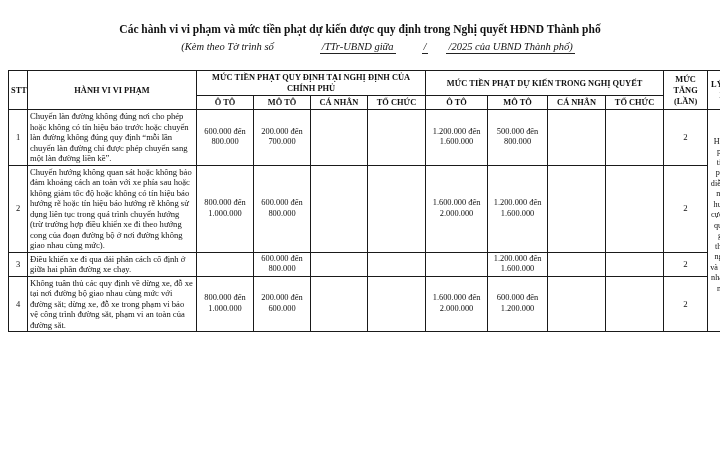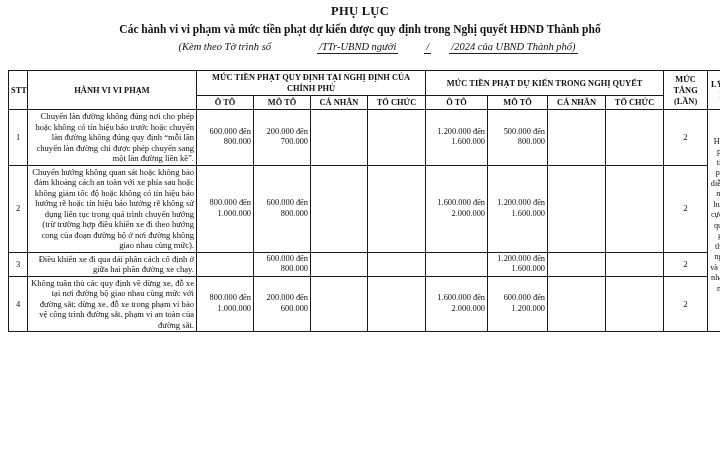--- a/index.html
+++ b/index.html
@@ -29,21 +29,21 @@
   .doc-title {
     font-size: 12.5px;
     font-weight: bold;
     letter-spacing: 0.3px;
     line-height: 16px;
   }
   .doc-subtitle {
     font-size: 11.5px;
     font-weight: bold;
     line-height: 16px;
-    margin-top: 2px;
+    margin-top: 18px;
     padding: 0 40px;
   }
   .doc-ref {
     font-size: 10.5px;
     font-style: italic;
     line-height: 15px;
     margin-top: 2px;
   }
   .doc-ref .ref-pre { padding-right: 46px; margin-left: 36px; }
   .doc-ref .ref-underlined {
@@ -82,27 +82,27 @@
   }
   th.h-group { font-size: 8.6px; }
   th.h-stt, th.h-act { font-size: 9px; }
   th.h-small { font-size: 8.4px; }
 
   td.c-stt {
     text-align: center;
     font-size: 8.5px;
   }
   td.c-act {
-    text-align: right;
+    text-align: left;
     font-size: 8.6px;
     line-height: 11.4px;
     padding: 3px 3px 3px 4px;
   }
   td.c-money {
-    text-align: right;
+    text-align: center;
     font-size: 8.4px;
     line-height: 11px;
   }
   td.c-mult {
     text-align: center;
     font-size: 8.8px;
   }
   td.c-reason {
     text-align: center;
     font-size: 8.2px;
@@ -125,24 +125,23 @@
   col.w-p2d     { width: 58px; }
   col.w-mult    { width: 44px; }
   col.w-reason  { width: 47px; }
 </style>
 </head>
 <body>
 
 <div class="page">
 
   <div class="title-block">
-    <div class="doc-title">PHỤ LỤC</div>
     <div class="doc-subtitle">Các hành vi vi phạm và mức tiền phạt dự kiến được quy định trong Nghị quyết HĐND Thành phố</div>
     <div class="doc-ref">
-      <span class="ref-pre">(Kèm theo Tờ trình số</span><span class="ref-underlined">/TTr-UBND người</span><span class="ref-gap-sm"></span><span class="ref-underlined">/</span><span class="ref-gap-xs"></span><span class="ref-underlined">/2024 của UBND Thành phố)</span>
+      <span class="ref-pre">(Kèm theo Tờ trình số</span><span class="ref-underlined">/TTr-UBND giữa</span><span class="ref-gap-sm"></span><span class="ref-underlined">/</span><span class="ref-gap-xs"></span><span class="ref-underlined">/2025 của UBND Thành phố)</span>
     </div>
   </div>
 
   <div class="table-wrap">
     <table class="appendix">
       <colgroup>
         <col class="w-stt">
           <col class="w-act">
         <col class="w-p1a">
           <col class="w-p1b">

